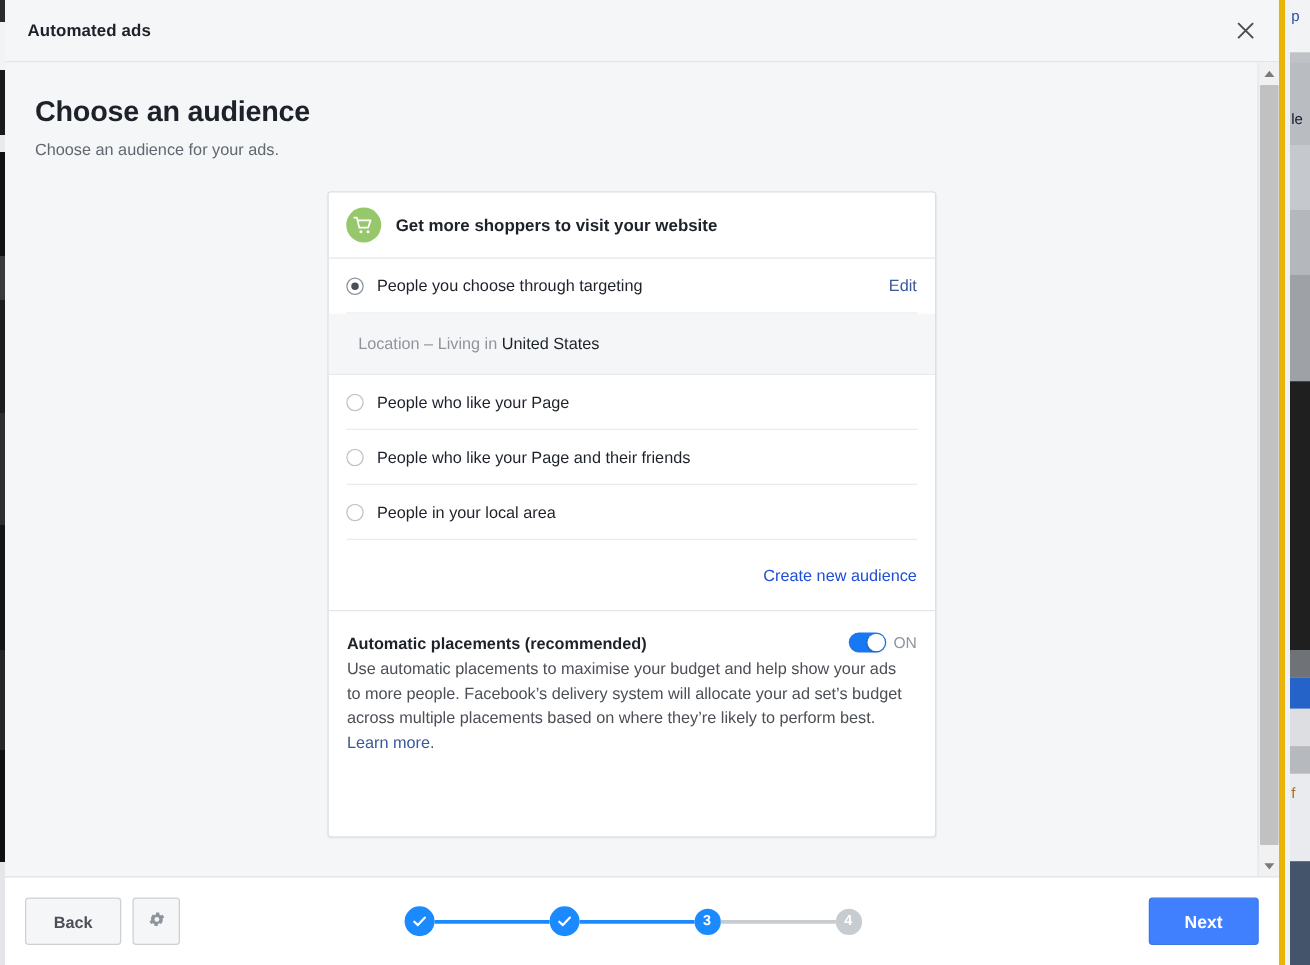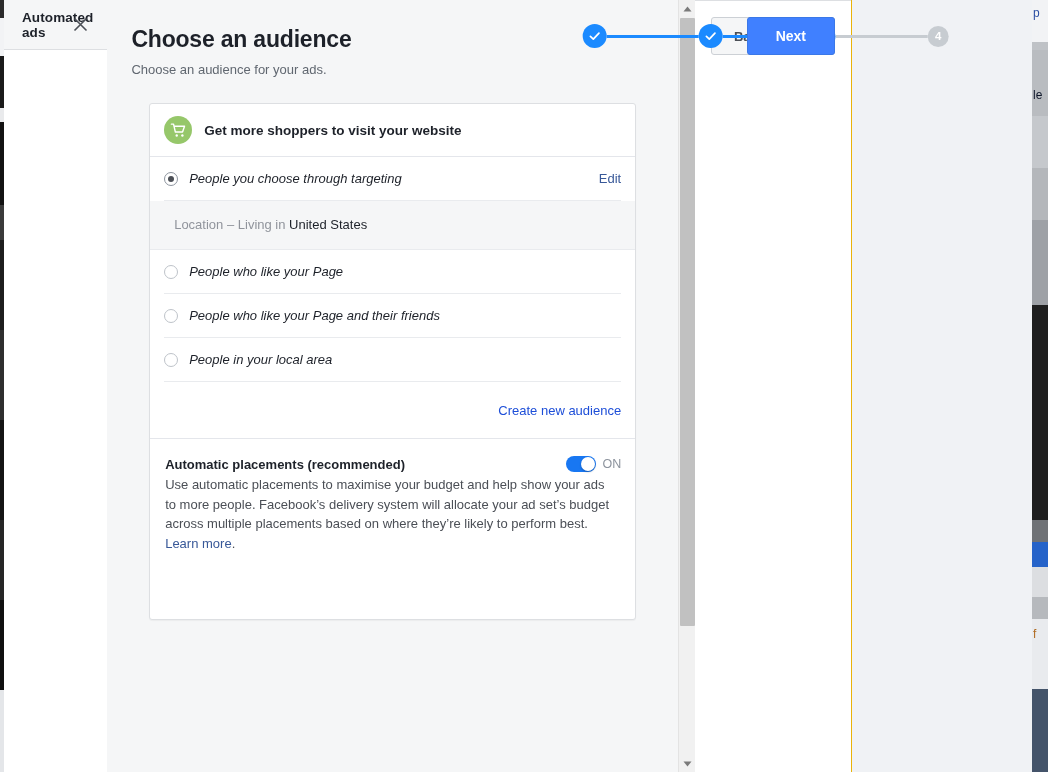--- a/index.html
+++ b/index.html
@@ -31,24 +31,24 @@
   .bg-right-strip {
     position: absolute; right: 0; top: 0; width: 16px; height: 772px;
     background: #c9cbcf;
   }
   .bg-right-strip .seg { position: absolute; left: 0; width: 16px; }
 
   
   .modal {
     position: absolute;
     left: 4px; top: 0;
-    width: 848px; height: 772px;
+    width: 1024px; height: 772px;
     background: #ffffff;
-    display: flex; flex-direction: row;
-    border-right: 1px solid #eab308;
+    display: flex; flex-direction: column;
+    border-right: 5px solid #eab308;
   }
 
   
   .modal-header {
     height: 50px; flex: 0 0 50px;
     background: #f5f6f7;
     border-bottom: 1px solid #dddfe2;
     display: flex; align-items: center;
     padding: 0 14px 0 18px;
     position: relative;
@@ -119,21 +119,21 @@
     width: 14px; height: 14px; border-radius: 50%;
     border: 1px solid #bec3c9; background: #fff;
     flex: 0 0 14px; margin-right: 11px;
     display: flex; align-items: center; justify-content: center;
   }
   .radio.checked { border-color: #8d949e; }
   .radio.checked::after {
     content: ""; width: 6px; height: 6px; border-radius: 50%;
     background: #4b4f56;
   }
-  .opt-label { font-size: 13px; color: #1d2129; flex: 1 1 auto; font-style: italic; }
+  .opt-label { font-size: 13px; color: #1d2129; flex: 1 1 auto; }
   .edit-link { font-size: 13px; color: #385898; cursor: pointer; }
 
   .targeting-summary {
     background: #f5f6f7;
     border-bottom: 1px solid #e9ebee;
     padding: 13px 14px 14px 24px;
   }
   .ts-line { font-size: 13px; color: #1d2129; line-height: 21px; }
   .ts-key { color: #90949c; }
 

